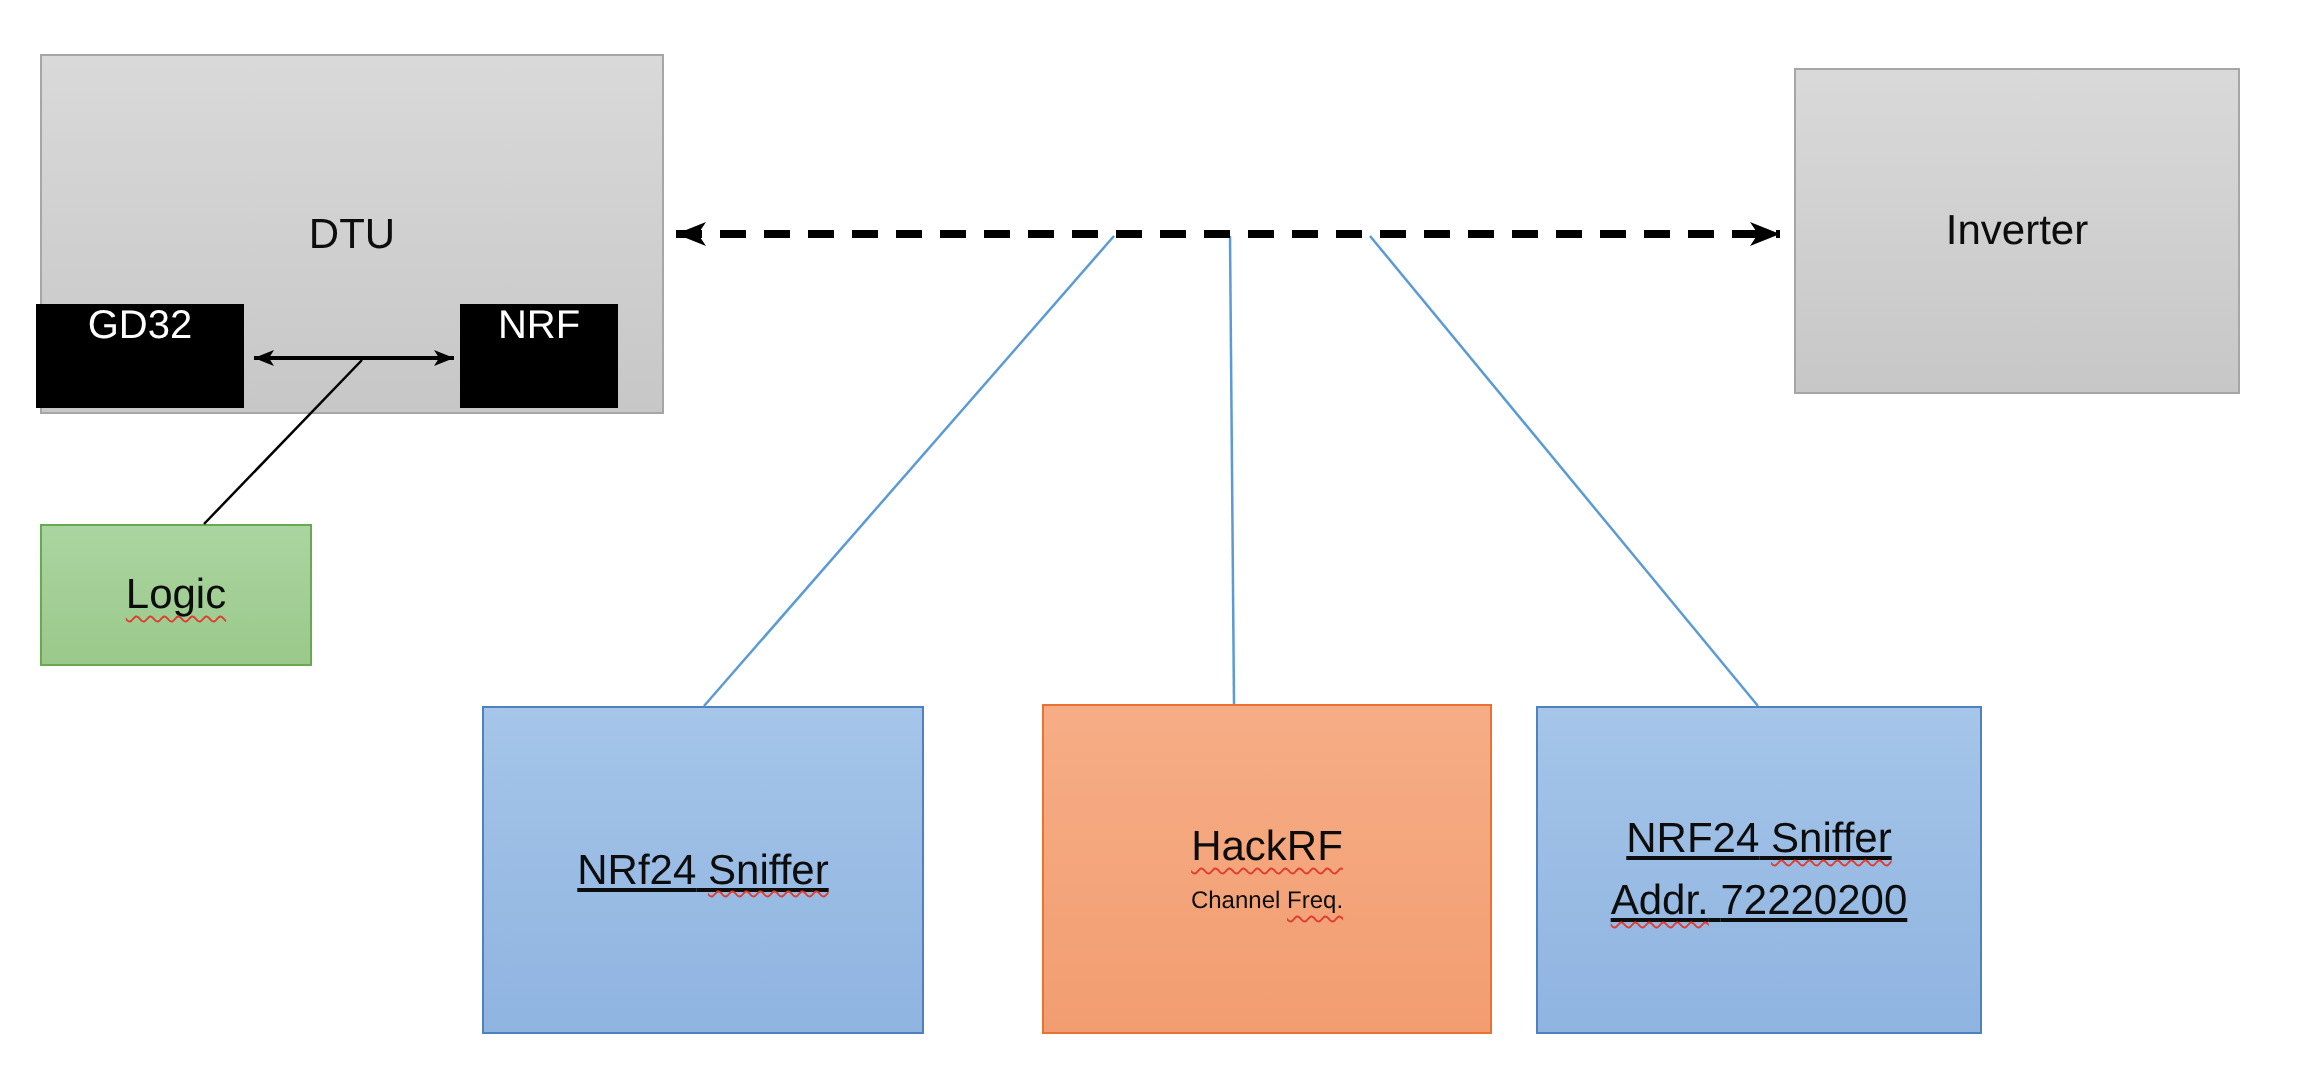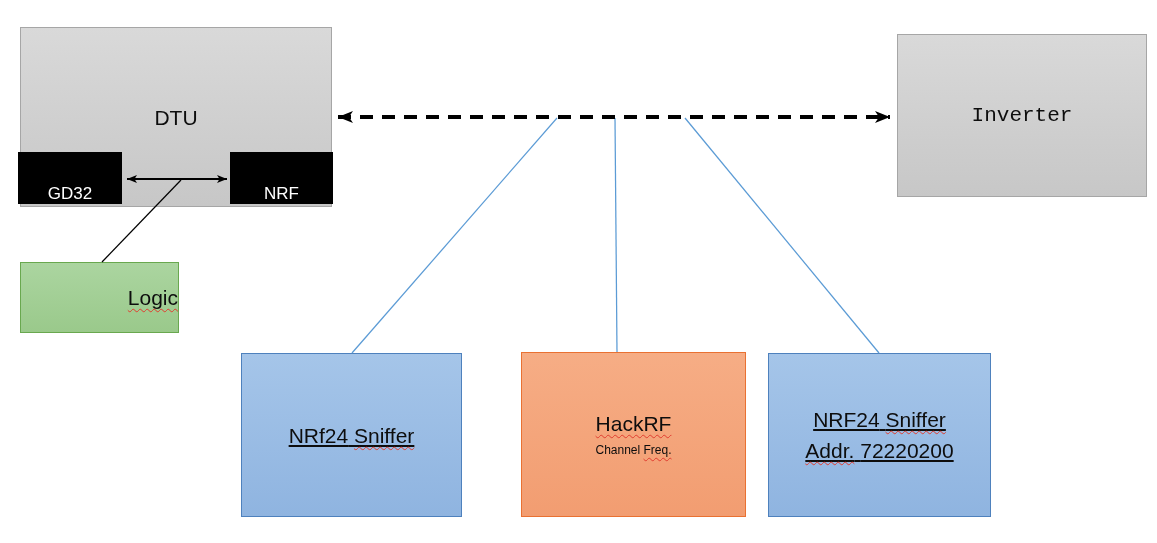--- a/index.html
+++ b/index.html
@@ -24,38 +24,38 @@
     background:linear-gradient(180deg,var(--orange-fill-top) 0%,var(--orange-fill-bottom) 100%);
     border:1.5px solid var(--orange-border);
     margin-left:16px;
   }
   .green{
     background:linear-gradient(180deg,var(--green-fill-top) 0%,var(--green-fill-bottom) 100%);
     border:1.5px solid var(--green-border);
   }
   .chip{
     position:absolute;background:var(--black-fill);color:var(--text-light);
-    display:flex;justify-content:center;align-items:flex-end;z-index:3;
-    font-size:17px;
+    display:flex;justify-content:center;align-items:flex-start;z-index:3;
+    font-size:20px;
   }
   .tline{font-size:21px;line-height:31px;white-space:nowrap;}
   .tsub{font-size:12px;line-height:22px;white-space:nowrap;}
   .sp{
     text-decoration-line:underline;
     text-decoration-style:wavy;
     text-decoration-color:var(--spellcheck-red);
     text-decoration-thickness:1px;
     text-underline-offset:3px;
     text-decoration-skip-ink:none;
   }
   #dtu      {left:20px;  top:27px;  width:312px; height:180px;}
   #gd32     {left:18px;  top:152px; width:104px; height:52px;}
-  #nrf      {left:230px; top:152px; width:103px; height:52px;}
-  #logic    {left:20px;  top:262px; width:159px; height:71px;align-items:flex-end;}
-  #inverter {left:897px; top:34px;  width:250px; height:163px;font-family:Liberation Mono, monospace;}
+  #nrf      {left:230px; top:152px; width:79px; height:52px;}
+  #logic    {left:20px;  top:262px; width:136px; height:71px;}
+  #inverter {left:897px; top:34px;  width:223px; height:163px;}
   #sniffer-left  {left:241px; top:353px; width:221px; height:164px;}
   #hackrf        {left:505px; top:352px; width:225px; height:165px;}
   #sniffer-right {left:768px; top:353px; width:223px; height:164px;}
   #wires{position:absolute;left:0;top:0;width:1157px;height:543px;z-index:4;pointer-events:none;}
   .dash{stroke:var(--connector-black);stroke-width:4;stroke-dasharray:13 9;}
   .dbl {stroke:var(--connector-black);stroke-width:2;}
   .thin{stroke:var(--connector-black);stroke-width:1.25;}
   .conn{stroke:var(--connector-blue);stroke-width:1.25;fill:none;}
   .ah{fill:var(--connector-black);}
 </style>

